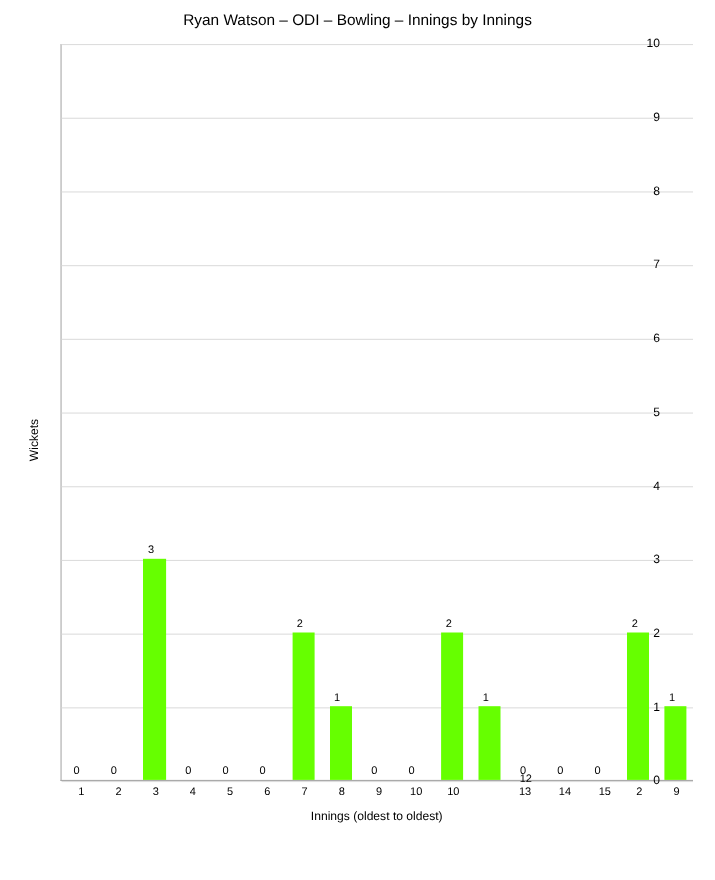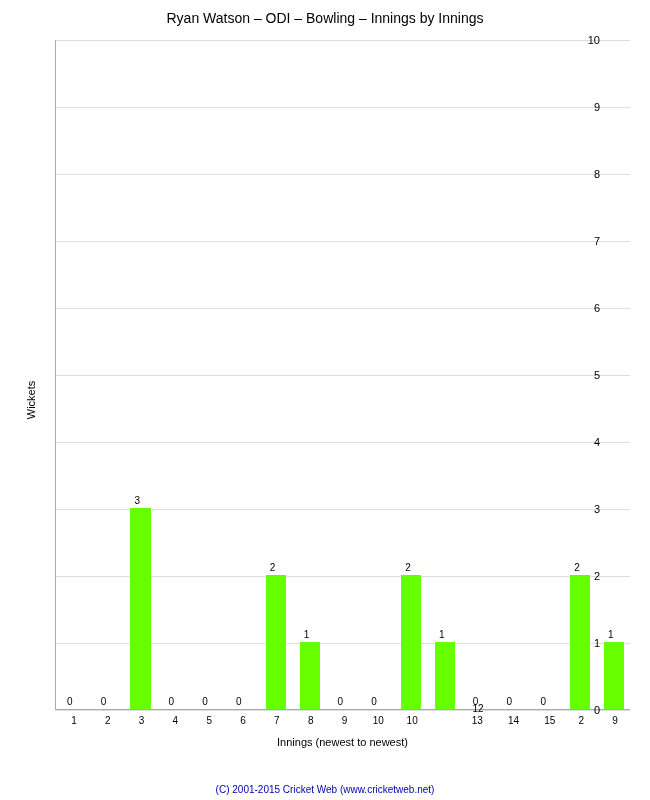--- a/index.html
+++ b/index.html
@@ -118,23 +118,22 @@
       <div style="position: absolute; left: 446.471px; bottom: 0px; width: 20.2941px; height: 0px; background: rgb(102, 255, 0);"></div>
       <div style="position: absolute; left: 450.618px; font-size: 10px; color: rgb(0, 0, 0); bottom: 2px;">0</div>
       <div style="position: absolute; left: 480.294px; bottom: 0px; width: 20.2941px; height: 0px; background: rgb(102, 255, 0);"></div>
       <div style="position: absolute; left: 484.441px; font-size: 10px; color: rgb(0, 0, 0); bottom: 2px;">0</div>
       <div style="position: absolute; left: 514.118px; bottom: 0px; width: 20.2941px; height: 134px; background: rgb(102, 255, 0);"></div>
       <div style="position: absolute; left: 518.265px; font-size: 10px; color: rgb(0, 0, 0); bottom: 136px;">2</div>
       <div style="position: absolute; left: 547.941px; bottom: 0px; width: 20.2941px; height: 67px; background: rgb(102, 255, 0);"></div>
       <div style="position: absolute; left: 552.088px; font-size: 10px; color: rgb(0, 0, 0); bottom: 69px;">1</div>
     </div>
 
-  <div class="x-axis-label" style="position:absolute; bottom:52px; left:55px; right:20px; text-align:center; font-size:11px;">Innings (newest to newest)</div>
+  <div class="x-axis-label" style="position:absolute; bottom:52px; left:55px; right:20px; text-align:center; font-size:11px;">Innings (oldest to oldest)</div>
 
-  <div class="footer">(C) 2001-2015 Cricket Web (www.cricketweb.net)</div>
 <div style="position: absolute; right: 50px; top: 704px; font-size: 11px; color: rgb(0, 0, 0); width: 30px; text-align: right;">0</div>
     <div style="position: absolute; right: 50px; top: 637px; font-size: 11px; color: rgb(0, 0, 0); width: 30px; text-align: right;">1</div>
     <div style="position: absolute; right: 50px; top: 570px; font-size: 11px; color: rgb(0, 0, 0); width: 30px; text-align: right;">2</div>
     <div style="position: absolute; right: 50px; top: 503px; font-size: 11px; color: rgb(0, 0, 0); width: 30px; text-align: right;">3</div>
     <div style="position: absolute; right: 50px; top: 436px; font-size: 11px; color: rgb(0, 0, 0); width: 30px; text-align: right;">4</div>
     <div style="position: absolute; right: 50px; top: 369px; font-size: 11px; color: rgb(0, 0, 0); width: 30px; text-align: right;">5</div>
     <div style="position: absolute; right: 50px; top: 302px; font-size: 11px; color: rgb(0, 0, 0); width: 30px; text-align: right;">6</div>
     <div style="position: absolute; right: 50px; top: 235px; font-size: 11px; color: rgb(0, 0, 0); width: 30px; text-align: right;">7</div>
     <div style="position: absolute; right: 50px; top: 168px; font-size: 11px; color: rgb(0, 0, 0); width: 30px; text-align: right;">8</div>
     <div style="position: absolute; right: 50px; top: 101px; font-size: 11px; color: rgb(0, 0, 0); width: 30px; text-align: right;">9</div>

